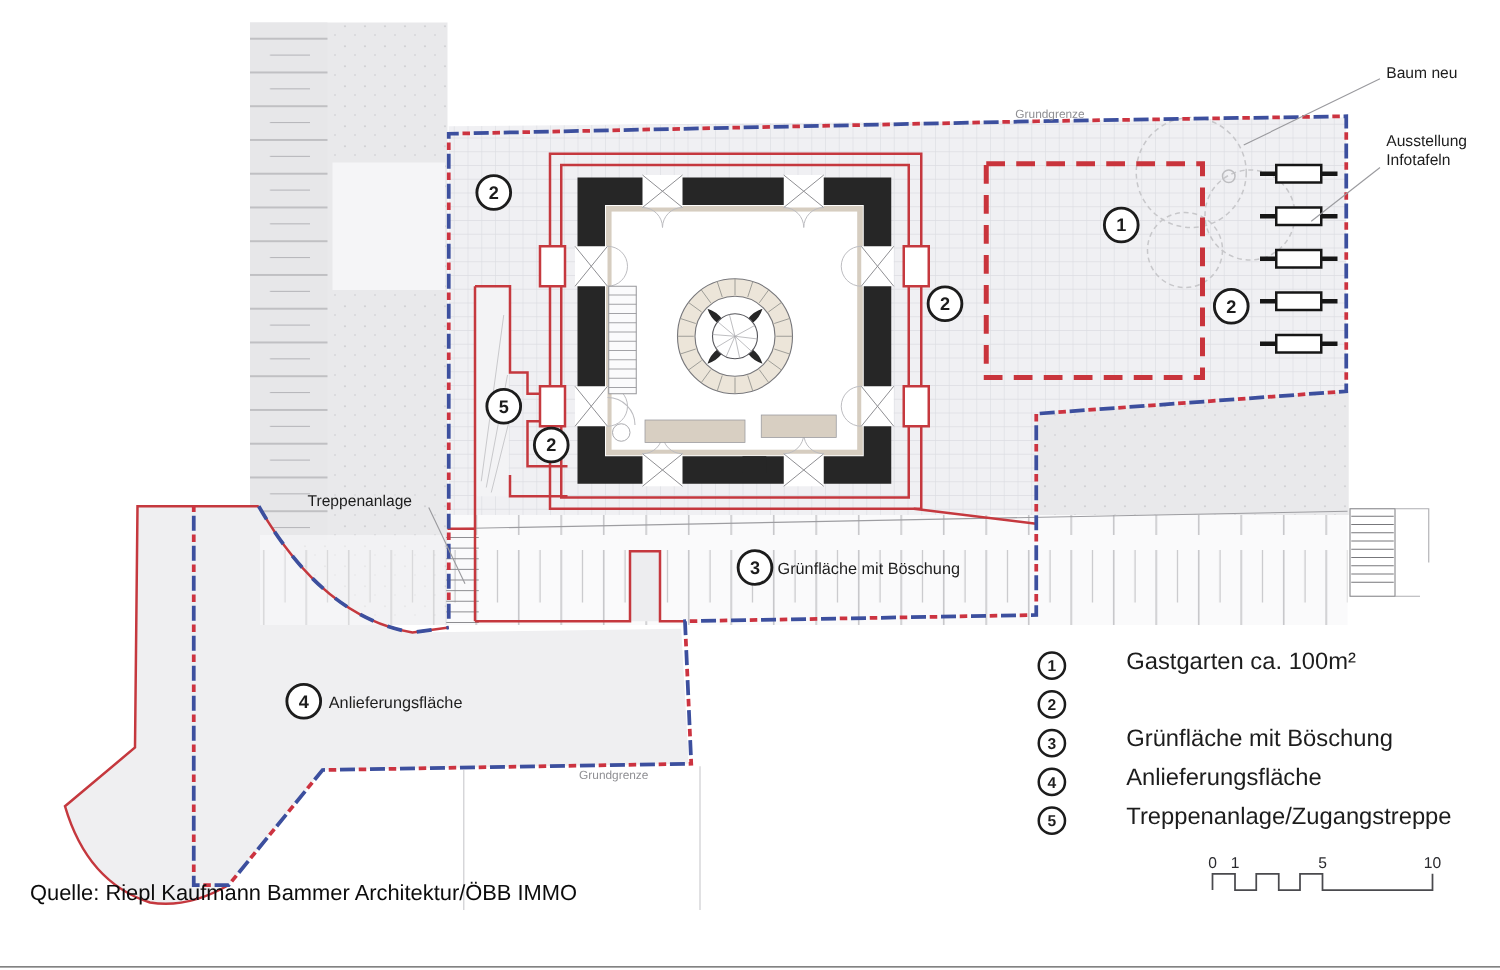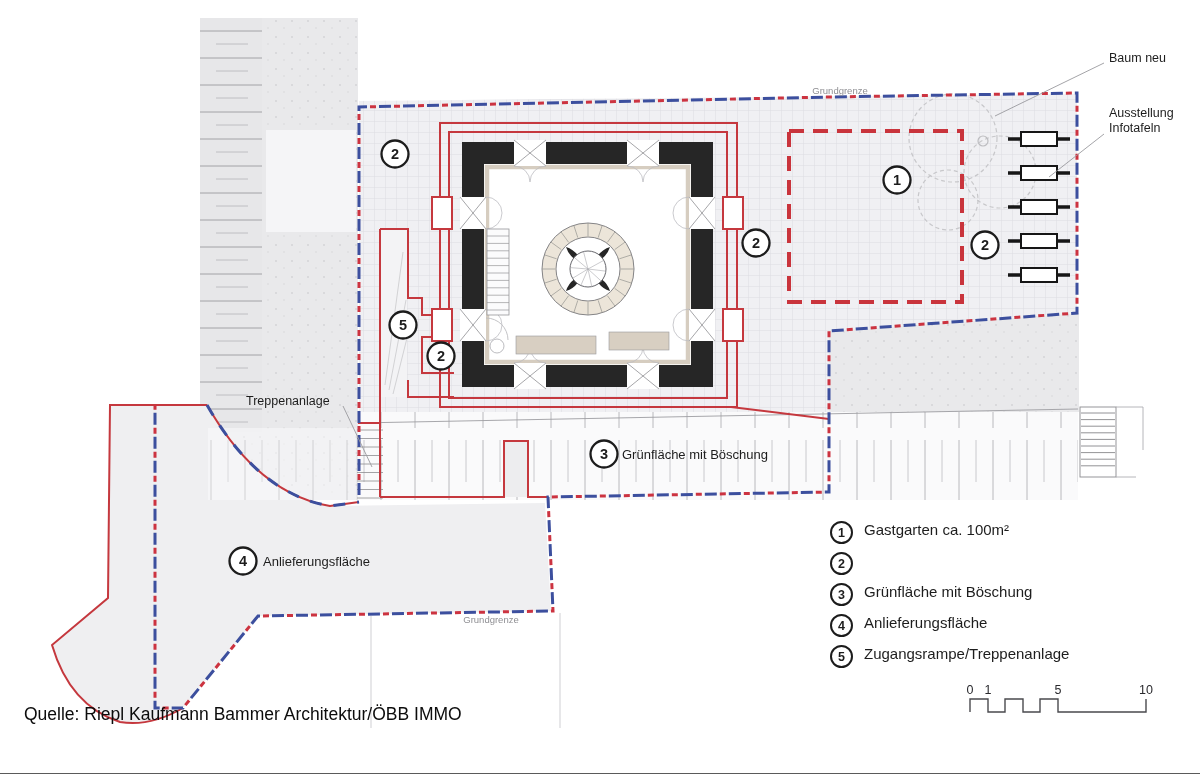--- a/index.html
+++ b/index.html
@@ -4,21 +4,21 @@
 <style>
   html,body{margin:0;padding:0;background:#fff;}
   .stage{position:relative;width:1200px;height:776px;background:#ffffff;overflow:hidden;
          font-family:"Liberation Sans", sans-serif;}
   svg text{font-family:"Liberation Sans", sans-serif;}
   .legend{position:absolute;left:830px;top:522px;width:370px;color:#1d1d1d;}
   .legend-row{display:flex;align-items:flex-start;gap:11px;margin-bottom:9px;}
   .legend-badge{flex:0 0 auto;width:19px;height:19px;border:2px solid #1c1c1c;border-radius:50%;
         display:flex;align-items:center;justify-content:center;font-size:12.5px;font-weight:700;
         background:#fff;margin-top:-1px;}
-  .legend-text{font-size:15px;line-height:16.5px;white-space:pre-line;}
+  .legend-text{font-size:19px;line-height:16.5px;white-space:pre-line;margin-left:37px;}
   .source{position:absolute;left:24px;top:704px;font-size:17.5px;color:#0c0c0c;}
   .bottom-rule{position:absolute;left:0;top:773px;width:1200px;height:0;border-top:1.5px solid #5a5a5a;}
 </style>
 </head>
 <body>
 
 <div class="stage">
 
 <svg id="plan" width="1200" height="730" viewBox="0 0 1200 730">
   <defs>
@@ -364,19 +364,19 @@
       <div class="legend-row">
         <span class="legend-badge">3</span>
         <span class="legend-text">Grünfläche mit Böschung</span>
       </div>
       <div class="legend-row">
         <span class="legend-badge">4</span>
         <span class="legend-text">Anlieferungsfläche</span>
       </div>
       <div class="legend-row">
         <span class="legend-badge">5</span>
-        <span class="legend-text">Zugangsrampe/Treppenanlage</span>
+        <span class="legend-text">Treppenanlage/Zugangstreppe</span>
       </div>
     </div>
 
 <div class="source">Quelle: Riepl Kaufmann Bammer Architektur/ÖBB IMMO</div>
 <div class="bottom-rule"></div>
 </div>
 
 </body></html>

